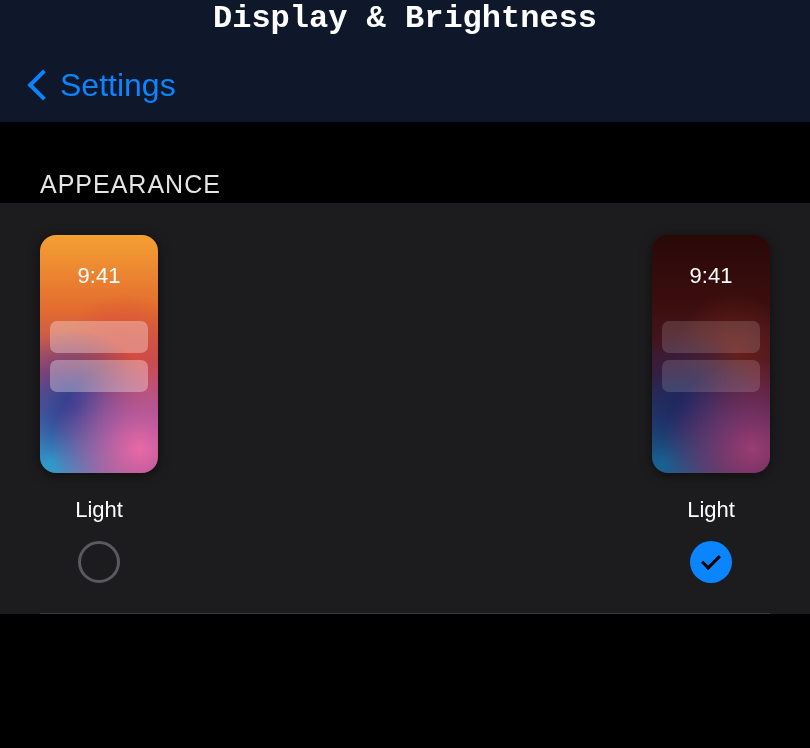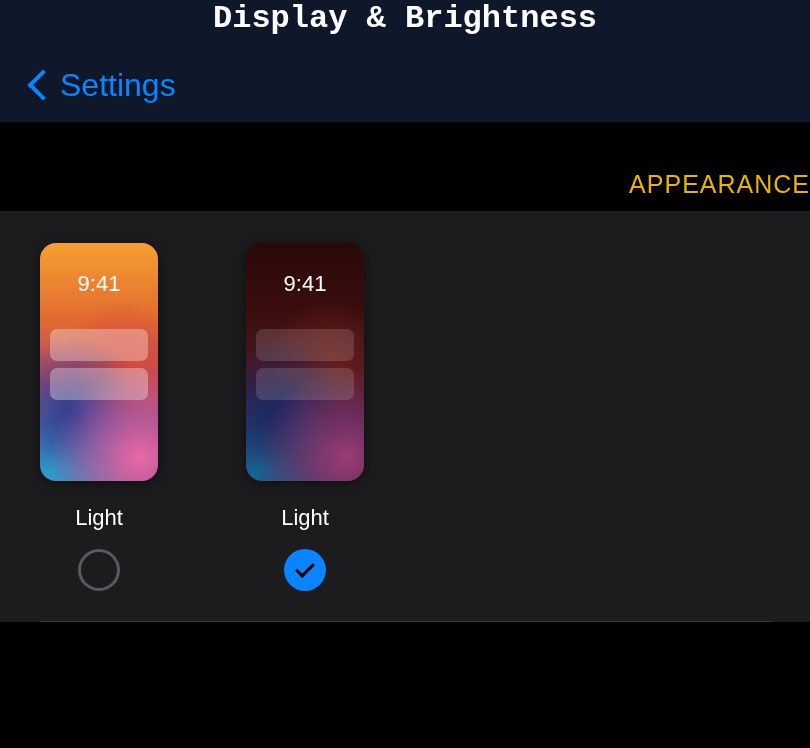--- a/index.html
+++ b/index.html
@@ -50,35 +50,34 @@
       text-align: center;
       font-size: 32px;
       font-weight: 600;
       color: #fff;
       font-family: Liberation Mono, monospace;
     }
     .content {
       background: #000;
     }
     .section-header {
-      padding: 48px 0 12px 40px;
+      padding: 48px 0 4px 40px;
       font-size: 25px;
       letter-spacing: 1px;
-      color: #eab308;
+      color: #e5e5e5;
       text-transform: uppercase;
-      text-align: right;
     }
     .appearance-section {
       background: #1c1c1e;
       border-radius: 0;
       padding: 32px 0 0 0;
     }
     .appearance-options {
       display: flex;
-      justify-content: flex-start;
+      justify-content: space-between;
       gap: 88px;
       padding: 0 40px 30px 40px;
     }
     .appearance-option {
       display: flex;
       flex-direction: column;
       align-items: center;
       cursor: pointer;
     }
     .phone-preview {

